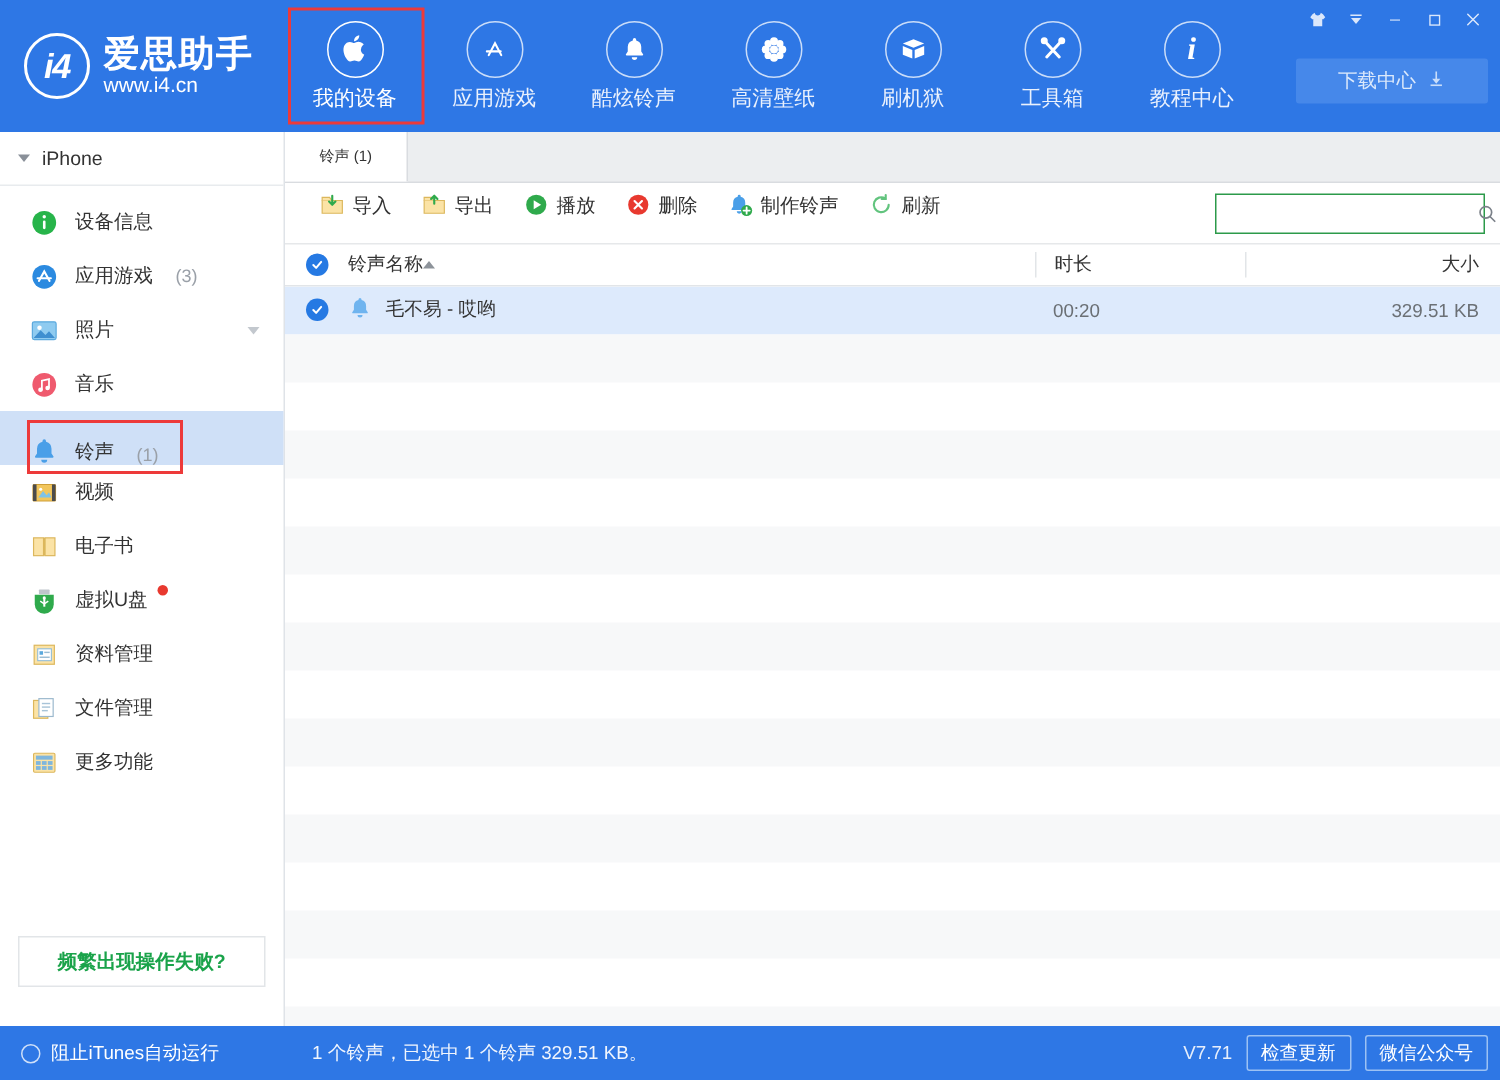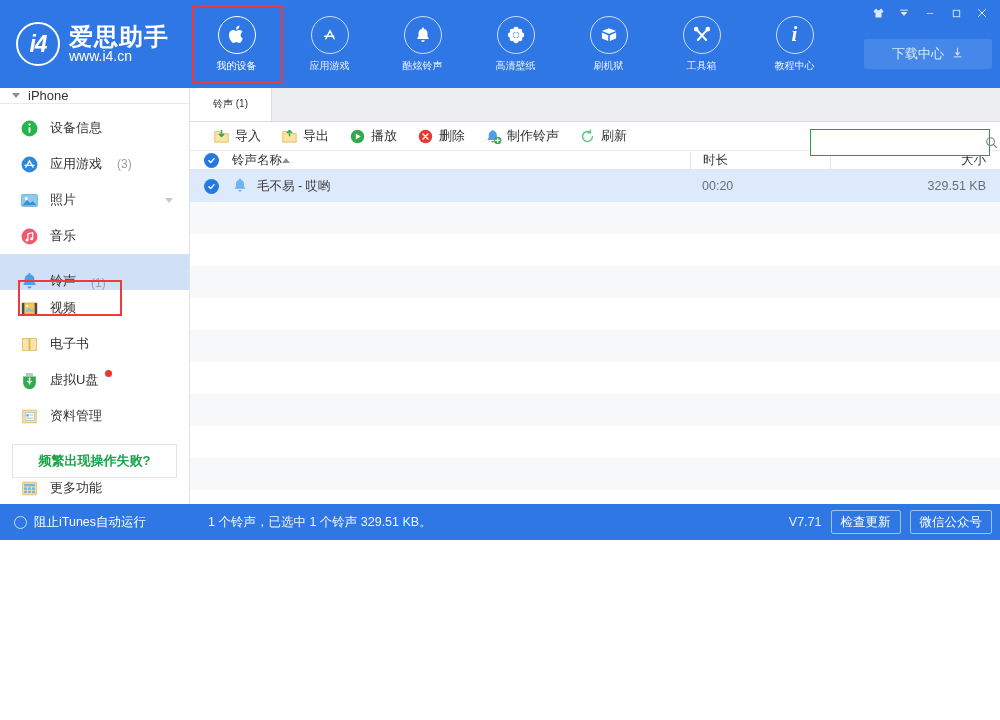--- a/index.html
+++ b/index.html
@@ -3,21 +3,21 @@
 <meta charset="utf-8">
 <style>
   * { box-sizing: border-box; margin: 0; padding: 0; }
   html, body {
     width: 1000px; height: 720px;
     font-family: "Liberation Sans", "DejaVu Sans", sans-serif;
     overflow: hidden;
     background: #fff;
   }
   #app {
-    width: 1000px; height: 540px;
+    width: 1000px; height: 720px;
     position: relative;
     display: flex;
     flex-direction: column;
     background: #000000;
   }
 
   
   .topbar {
     height: 88px;
     background: #2e77e5;
@@ -57,21 +57,21 @@
     cursor: pointer;
     position: relative;
   }
   .nav-item .ic {
     width: 38px; height: 38px;
     border: 1.4px solid rgba(255,255,255,0.75);
     border-radius: 50%;
     display: flex; align-items: center; justify-content: center;
     color: #fff;
   }
-  .nav-item .lb { color: #eaf1fd; font-size: 10px; }
+  .nav-item .lb { color: #eaf1fd; font-size: 14px; }
   .nav-item.active { background: #2e77e5; }
   .nav-item.active .ic { border-color: #fff; }
   .nav-item.active .lb { color: #fff; }
   .hl-box {
     position: absolute;
     border: 2px solid #ed3a3a;
     pointer-events: none;
     z-index: 40;
   }
 
@@ -167,21 +167,21 @@
 
   .toolbar {
     height: 42px;
     display: flex; align-items: center;
     padding-left: 14px; gap: 2px;
     background: #fff;
     position: relative;
     border-bottom: 1px solid #e6e8ea;
   }
   .tb-btn {
-    display: flex; align-items: center; gap: 5px;
+    display: flex; align-items: flex-start; gap: 5px;
     height: 28px; padding: 0 9px;
     font-size: 13px; color: #333;
     cursor: pointer; border-radius: 2px;
   }
   .tb-ic { width: 17px; height: 17px; flex: 0 0 17px; }
 
   .search-wrap {
     position: absolute; right: 10px; top: 7px;
     width: 180px; height: 27px;
     border: 1px solid #2c9a4a;

